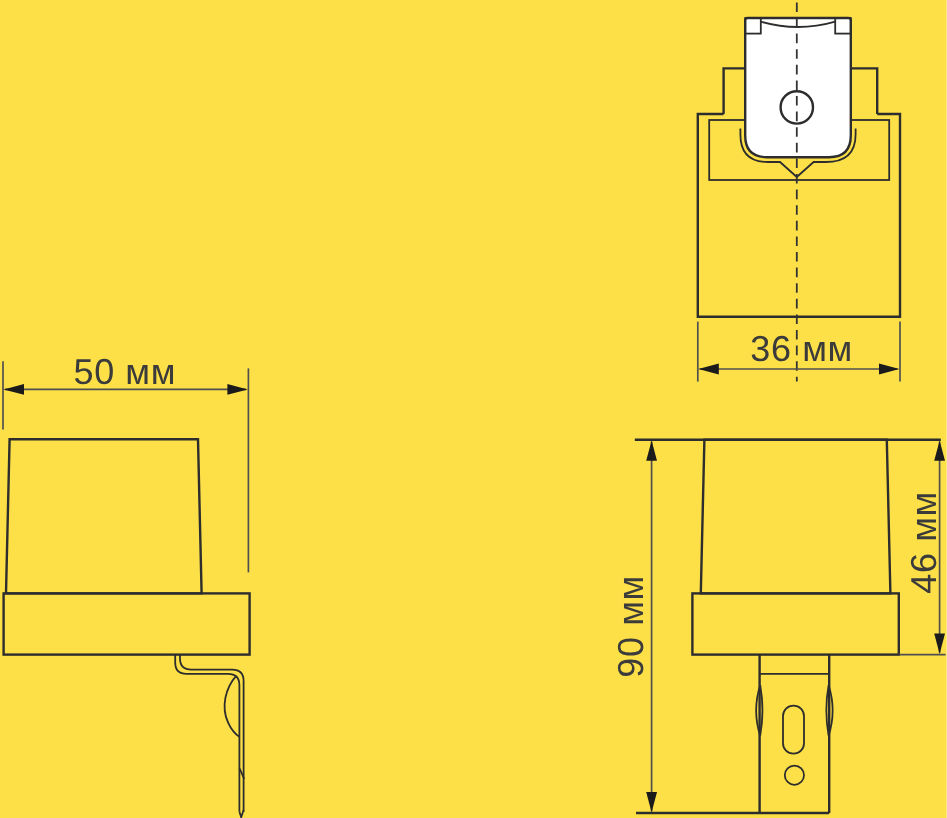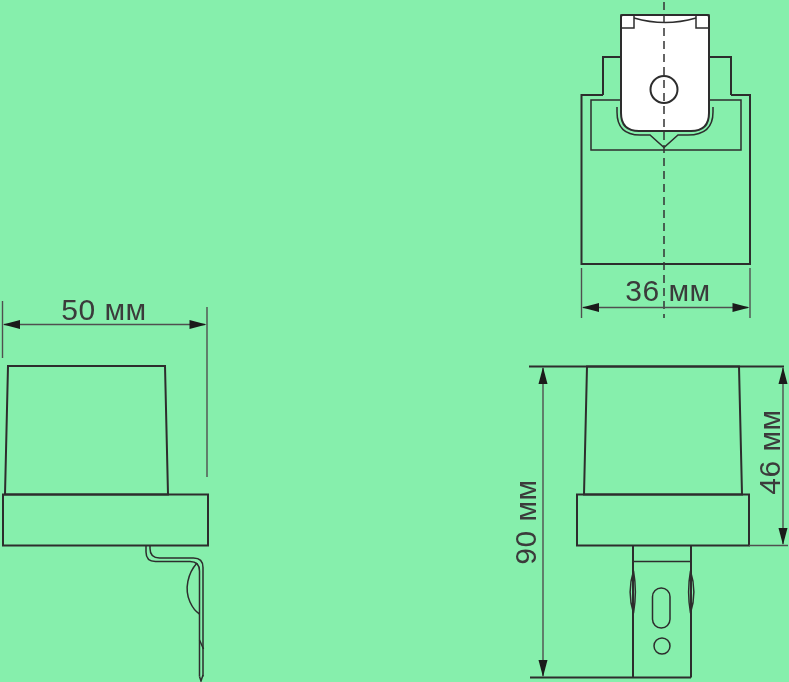--- a/index.html
+++ b/index.html
@@ -1,20 +1,20 @@
 <!DOCTYPE html>
 <html><head>
 <meta charset="utf-8">
 <style>
   html, body { margin: 0; padding: 0; background: #ffffff; }
   .stage {
     position: relative;
     width: 789px;
     height: 682px;
-    background: #86efac;
+    background: #fde047;
     overflow: hidden;
     font-family: "Liberation Sans", sans-serif;
   }
   svg { display: block; }
   .outline  { fill: none; stroke: #2d2d2d; stroke-width: 2;   stroke-linejoin: miter; }
   .outline-f{ fill: #ffffff; stroke: #2d2d2d; stroke-width: 2; stroke-linejoin: miter; }
   .thin     { fill: none; stroke: #2d2d2d; stroke-width: 1.5; }
   .dim      { fill: none; stroke: #4f4f4f; stroke-width: 1.4; }
   .ext      { fill: none; stroke: #4f4f4f; stroke-width: 1.4; }
   .arrow    { fill: #1b1b1b; stroke: none; }

